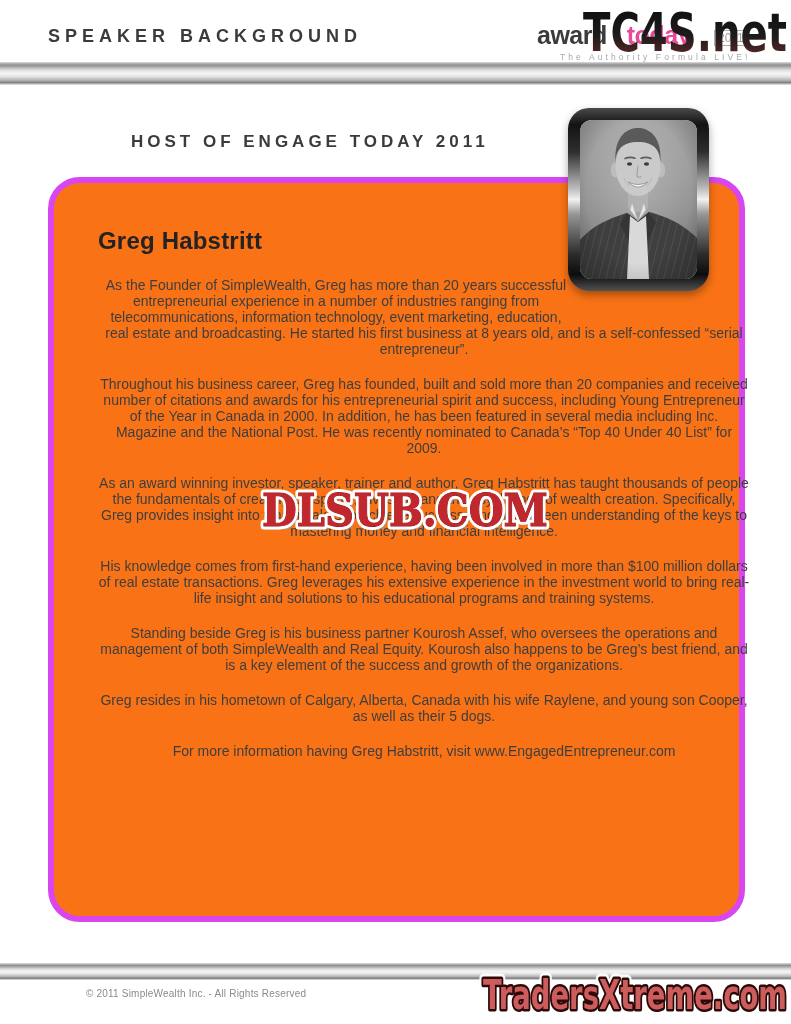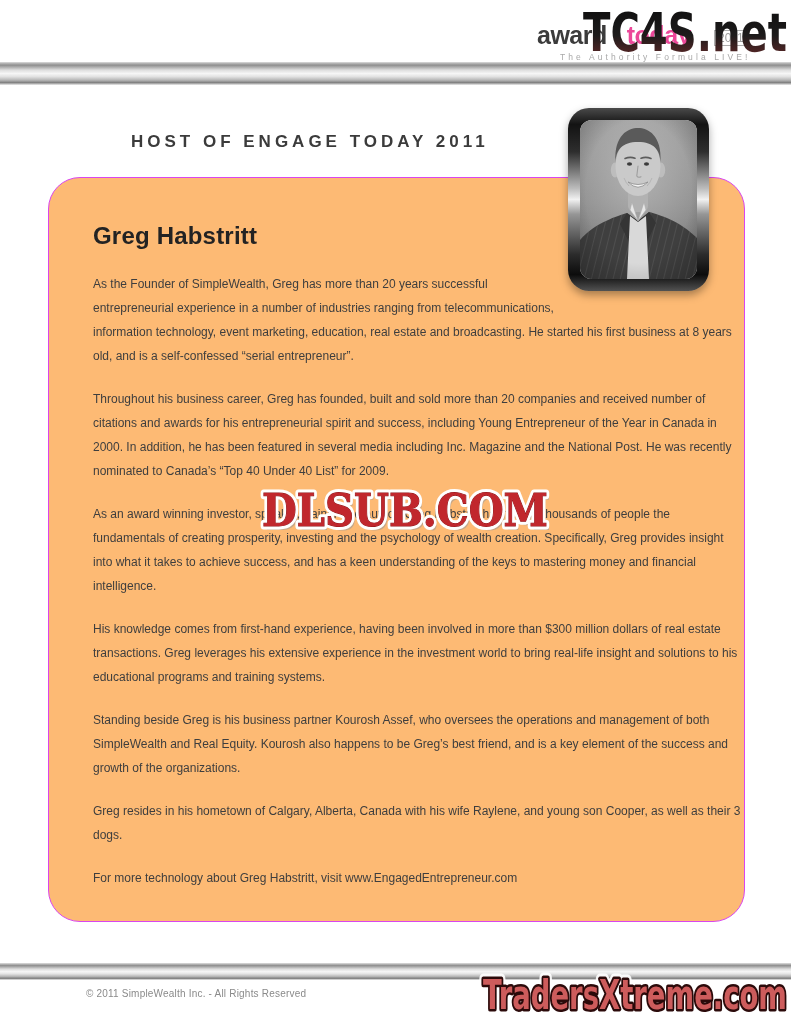--- a/index.html
+++ b/index.html
@@ -23,25 +23,25 @@
      border-top:1px solid #cfcfcf; }
   .bar-top { top:62px; height:23px; }
   .bar-bottom { top:963px; height:17px; }
 
   
   .section-heading { position:absolute; left:131px; top:132px; font-size:17px; font-weight:bold;
                      letter-spacing:4px; color:#3b3b3b;text-align:center; }
 
   
   .content-box { position:absolute; left:48px; top:177px; width:697px; height:745px;
-                 border:1px solid #d946ef; border-radius:32px; background:#fdba74; }
+                 border:6px solid #d946ef; border-radius:32px; background:#f97316; }
   .speaker-name { position:absolute; left:44px; top:44px; font-size:24px; font-weight:bold;
                   color:#232323; letter-spacing:0.2px; }
-  .bio { position:absolute; left:44px; top:94px; width:652px; font-size:12px; line-height:24px;
-         color:#3e3e3e; }
+  .bio { position:absolute; left:44px; top:94px; width:652px; font-size:14px; line-height:16px;
+         color:#3e3e3e;text-align:center; }
   .bio p { margin:0 0 19px 0; }
   .photo-spacer { float:right; width:176px; height:44px; }
 
   
   .photo-frame { position:absolute; left:568px; top:108px; width:141px; height:183px;
      border-radius:21px;
      background:linear-gradient(180deg,#4a4a4a 0%,#131313 9%,#2e2e2e 24%,#bcbcbc 44%,
                 #f1f1f1 50%,#969696 58%,#2c2c2c 80%,#0c0c0c 91%,#525252 100%);
      box-shadow:0 4px 9px rgba(0,0,0,0.35); }
   .photo-inner { position:absolute; left:12px; top:12px; right:12px; bottom:12px;
@@ -59,42 +59,43 @@
   .wm svg { display:block; }
   .wm-top text { font-family:"DejaVu Sans", sans-serif; font-weight:bold; }
   .wm-mid text { font-family:"DejaVu Serif", serif; font-weight:bold; }
   .wm-bot text { font-family:"DejaVu Sans", sans-serif; font-weight:bold; }
 </style>
 </head>
 <body>
 
 <div class="page">
 
+  <div class="hdr-title">SPEAKER BACKGROUND</div>
 
   <div class="logo">
     <div class="logo-line"><span>award</span><span class="logo-today">today</span><span class="logo-year">2011</span>
     </div>
     <div class="logo-tag">The Authority Formula LIVE!</div>
   </div>
 
   <div class="metal-bar bar-top"></div>
 
   <div class="section-heading">HOST OF ENGAGE TODAY 2011</div>
 
   <div class="content-box">
     <div class="speaker-name">Greg Habstritt</div>
     <div class="bio">
       <div class="photo-spacer"></div>
       <p>As the Founder of SimpleWealth, Greg has more than 20 years successful entrepreneurial experience in a number of industries ranging from telecommunications, information technology, event marketing, education, real estate and broadcasting. He started his first business at 8 years old, and is a self-confessed “serial entrepreneur”.</p>
       <p>Throughout his business career, Greg has founded, built and sold more than 20 companies and received number of citations and awards for his entrepreneurial spirit and success, including Young Entrepreneur of the Year in Canada in 2000. In addition, he has been featured in several media including Inc. Magazine and the National Post. He was recently nominated to Canada’s “Top 40 Under 40 List” for 2009.</p>
       <p>As an award winning investor, speaker, trainer and author, Greg Habstritt has taught thousands of people the fundamentals of creating prosperity, investing and the psychology of wealth creation. Specifically, Greg provides insight into what it takes to achieve success, and has a keen understanding of the keys to mastering money and financial intelligence.</p>
-      <p>His knowledge comes from first-hand experience, having been involved in more than $300 million dollars of real estate transactions. Greg leverages his extensive experience in the investment world to bring real-life insight and solutions to his educational programs and training systems.</p>
+      <p>His knowledge comes from first-hand experience, having been involved in more than $100 million dollars of real estate transactions. Greg leverages his extensive experience in the investment world to bring real-life insight and solutions to his educational programs and training systems.</p>
       <p>Standing beside Greg is his business partner Kourosh Assef, who oversees the operations and management of both SimpleWealth and Real Equity. Kourosh also happens to be Greg’s best friend, and is a key element of the success and growth of the organizations.</p>
-      <p>Greg resides in his hometown of Calgary, Alberta, Canada with his wife Raylene, and young son Cooper, as well as their 3 dogs.</p>
-      <p>For more technology about Greg Habstritt, visit www.EngagedEntrepreneur.com</p>
+      <p>Greg resides in his hometown of Calgary, Alberta, Canada with his wife Raylene, and young son Cooper, as well as their 5 dogs.</p>
+      <p>For more information having Greg Habstritt, visit www.EngagedEntrepreneur.com</p>
     </div>
   </div>
 
   <div class="photo-frame">
     <div class="photo-inner">
       <svg viewBox="0 0 117 159" preserveAspectRatio="none">
         <defs>
           <linearGradient id="bgG" x1="0" y1="0" x2="0" y2="1">
             <stop offset="0" stop-color="#9a9a9a"></stop>
               <stop offset="0.5" stop-color="#8a8a8a"></stop>

